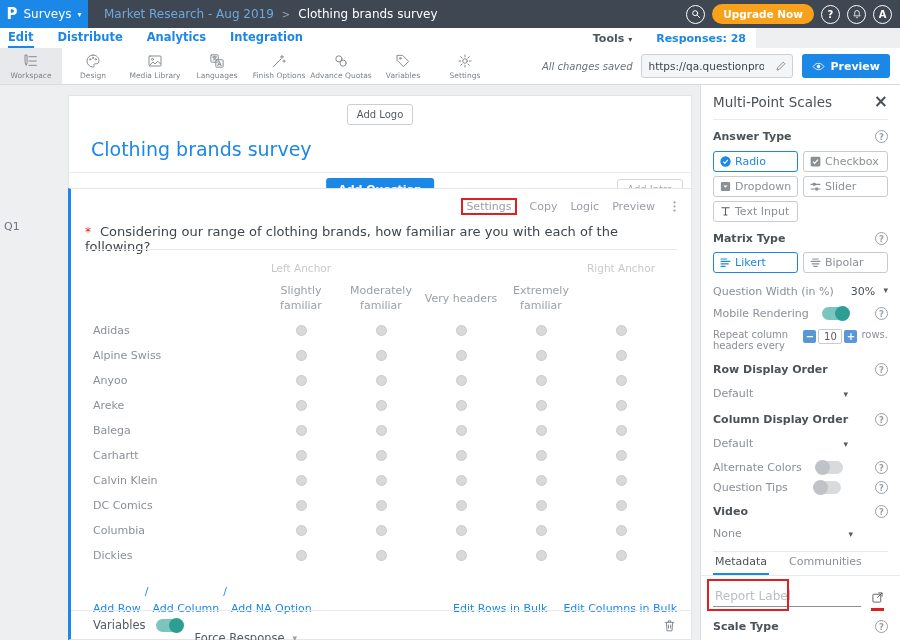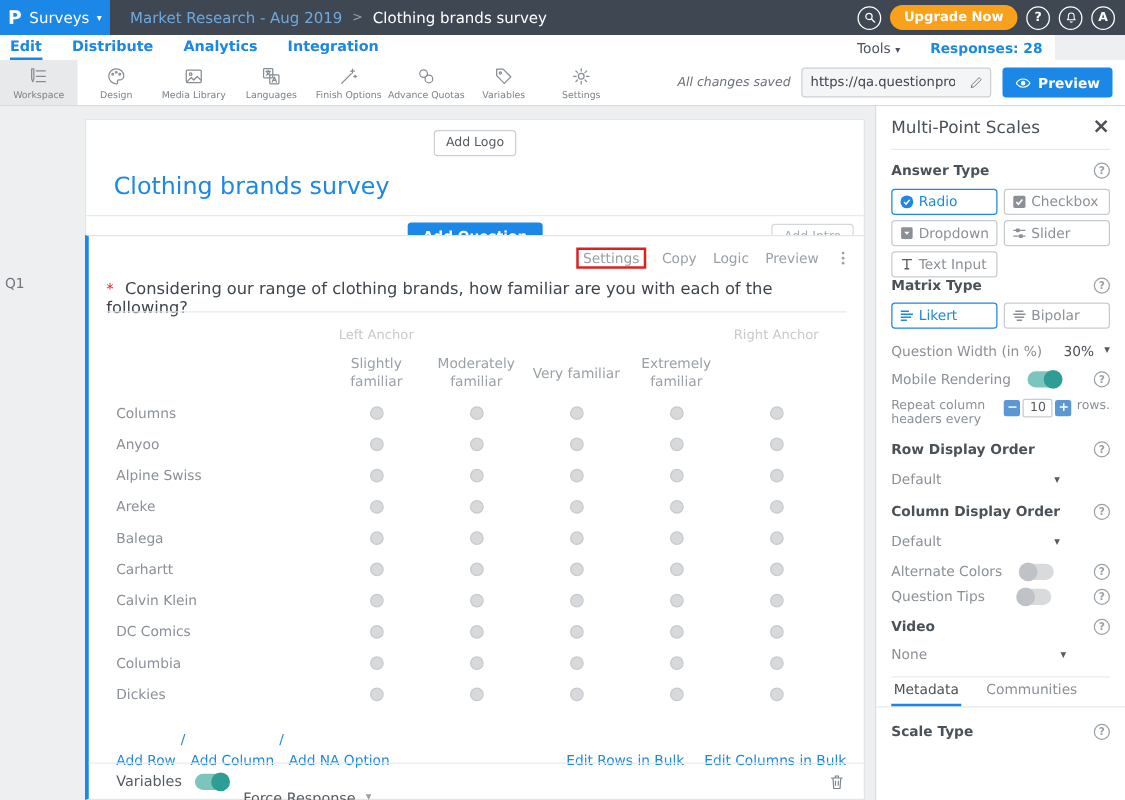--- a/index.html
+++ b/index.html
@@ -16,25 +16,25 @@
   .crumbs { display:flex; align-items:center; gap:8px; margin-left:16px; font-size:12px; }
   .crumb-parent { color:#6fa8db; cursor:pointer; }
   .crumb-sep { color:#9aa2ab; font-size:10px; }
   .crumb-current { color:#fff; }
   .topbar-right { margin-left:auto; display:flex; align-items:center; gap:7px; margin-right:8px; }
   .circle-btn { width:19px; height:19px; border:1.6px solid #fff; border-radius:50%; display:flex; align-items:center; justify-content:center; font-size:10px; font-weight:bold; color:#fff; cursor:pointer; }
   .circle-btn svg { width:10px; height:10px; stroke:#fff; }
   .upgrade-btn { background:var(--orange); color:#fff; border-radius:11px; padding:4px 11px; font-size:10.5px; font-weight:bold; cursor:pointer; }
 
   
-  .navrow { position:absolute; left:0; top:28px; width:844px; height:20px; background:#fff; display:flex; align-items:center; padding-left:8px; }
+  .navrow { position:absolute; left:0; top:28px; width:756px; height:20px; background:#fff; display:flex; align-items:center; padding-left:8px; }
   .nav-tab { font-size:11.5px; font-weight:bold; color:var(--accent); margin-right:24px; height:20px; line-height:18px; cursor:pointer; }
   .nav-tab.active { border-bottom:2px solid var(--accent); }
   .nav-right { margin-left:auto; display:flex; align-items:center; gap:24px; margin-right:10px; }
-  .tools-lbl { font-size:11px; font-weight:normal; color:#4a5560; cursor:pointer; }
+  .tools-lbl { font-size:11px; font-weight:bold; color:#4a5560; cursor:pointer; }
   .tools-lbl .caret { font-size:8px; color:#4a5560; }
   .responses-lbl { font-size:11px; font-weight:bold; color:var(--accent); cursor:pointer; }
 
   
   .toolbar { position:absolute; left:0; top:48px; width:900px; height:37px; background:#fff; border-bottom:1px solid #d9dcdf; display:flex; align-items:stretch; }
   .tb-item { width:62px; display:flex; flex-direction:column; align-items:center; justify-content:center; gap:2px; cursor:pointer; color:#878d93; }
   .tb-item.active { background:#e7e9eb; }
   .tb-icon svg { width:16px; height:16px; stroke:#878d93; fill:none; stroke-width:1.5; stroke-linecap:round; stroke-linejoin:round; }
   .tb-label { font-size:7.5px; color:#7c838a; white-space:nowrap; }
   .toolbar-right { margin-left:auto; display:flex; align-items:center; gap:9px; margin-right:10px; }
@@ -316,62 +316,62 @@
         <div class="m-cell">Left Anchor</div>
         <div class="m-cell"></div>
           <div class="m-cell"></div>
           <div class="m-cell"></div>
         <div class="m-cell">Right Anchor</div>
       </div>
       <div class="m-row header-row" id="matrix-cols">
         <div class="m-spacer"></div>
           <div class="m-cell">Slightly familiar</div>
           <div class="m-cell">Moderately familiar</div>
-          <div class="m-cell">Very familiar</div>
+          <div class="m-cell">Very headers</div>
           <div class="m-cell">Extremely familiar</div>
         </div>
       <div id="matrix-rows">
           <div class="m-row data-row">
-            <div class="m-label">Columns</div>
+            <div class="m-label">Adidas</div>
+            <div class="m-cell">
+              <span class="radio-dot"></span>
+            </div>
+            <div class="m-cell">
+              <span class="radio-dot"></span>
+            </div>
+            <div class="m-cell">
+              <span class="radio-dot"></span>
+            </div>
+            <div class="m-cell">
+              <span class="radio-dot"></span>
+            </div>
+            <div class="m-cell">
+              <span class="radio-dot"></span>
+            </div>
+          </div>
+          <div class="m-row data-row">
+            <div class="m-label">Alpine Swiss</div>
             <div class="m-cell">
               <span class="radio-dot"></span>
             </div>
             <div class="m-cell">
               <span class="radio-dot"></span>
             </div>
             <div class="m-cell">
               <span class="radio-dot"></span>
             </div>
             <div class="m-cell">
               <span class="radio-dot"></span>
             </div>
             <div class="m-cell">
               <span class="radio-dot"></span>
             </div>
           </div>
           <div class="m-row data-row">
             <div class="m-label">Anyoo</div>
-            <div class="m-cell">
-              <span class="radio-dot"></span>
-            </div>
-            <div class="m-cell">
-              <span class="radio-dot"></span>
-            </div>
-            <div class="m-cell">
-              <span class="radio-dot"></span>
-            </div>
-            <div class="m-cell">
-              <span class="radio-dot"></span>
-            </div>
-            <div class="m-cell">
-              <span class="radio-dot"></span>
-            </div>
-          </div>
-          <div class="m-row data-row">
-            <div class="m-label">Alpine Swiss</div>
             <div class="m-cell">
               <span class="radio-dot"></span>
             </div>
             <div class="m-cell">
               <span class="radio-dot"></span>
             </div>
             <div class="m-cell">
               <span class="radio-dot"></span>
             </div>
             <div class="m-cell">
@@ -597,21 +597,21 @@
         <span>
           <svg viewBox="0 0 24 24" stroke="#555b61">
             <path d="M4.5 5h15M12 5v13.5" stroke-width="2"></path>
             <path d="M8.5 18.5h7" stroke-width="2"></path>
           </svg>
         </span>
         <span>Text Input</span>
       </div>
     </div>
 
-  <div class="sb-sec" style="">
+  <div class="sb-sec" style="margin-top:10px;">
     <span class="sb-sec-lbl">Matrix Type</span>
     <span class="help-circle">?</span>
   </div>
   <div class="sb-grid2" id="matrix-type-grid" style="margin-top:7px;">
       <div class="sb-opt selected">
         <span>
           <svg viewBox="0 0 24 24" stroke="currentColor">
             <path d="M3 5.5h12M3 10h18M3 14.5h15M3 19h9" stroke-width="2.2"></path>
           </svg>
         </span>
@@ -692,18 +692,29 @@
     <span class="sb-dim-lbl">None</span>
     <span class="caret">▾</span>
   </div>
 
   <div class="sb-divider" style="margin-top:11px;"></div>
   <div class="sb-tabs-wrap" id="sb-tabs" style="margin-top:-1px;">
       <div class="sb-tab active">Metadata</div>
       <div class="sb-tab">Communities</div>
     </div>
 
+  <div class="report-row">
+    <span class="report-redbox"></span>
+    <input class="report-input" placeholder="Report Label" style="">
+    <span class="report-edit">
+      <svg viewBox="0 0 24 24">
+          <rect x="3.5" y="6" width="14.5" height="14.5" rx="1.5"></rect>
+          <path d="M13.5 3.5H20.5V10.5M20.5 3.5l-9 9"></path>
+        </svg>
+      <span class="red-mark"></span>
+    </span>
+  </div>
 
   <div class="sb-sec scale-row">
     <span class="sb-sec-lbl">Scale Type</span>
     <span class="help-circle">?</span>
   </div>
 </div>
 
 </body></html>

